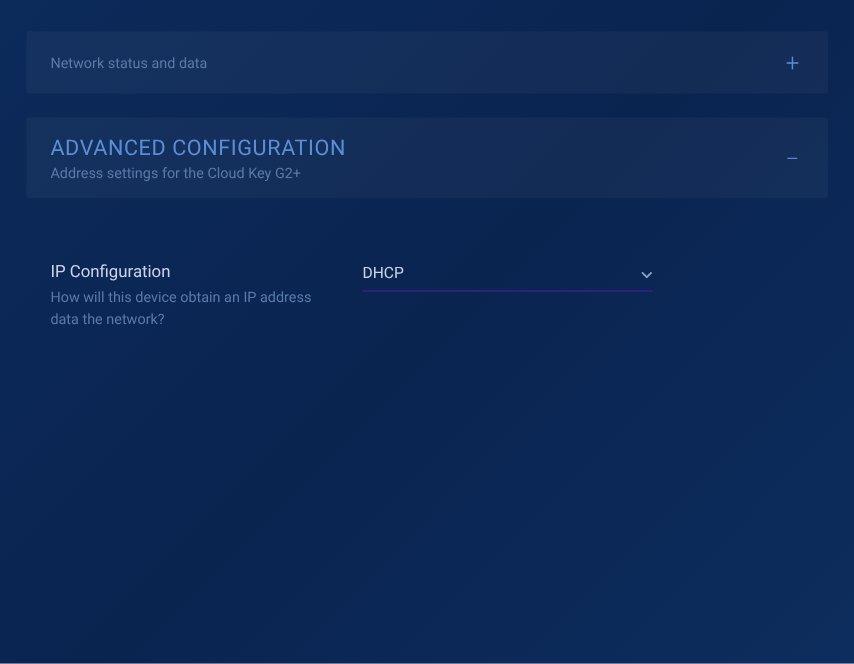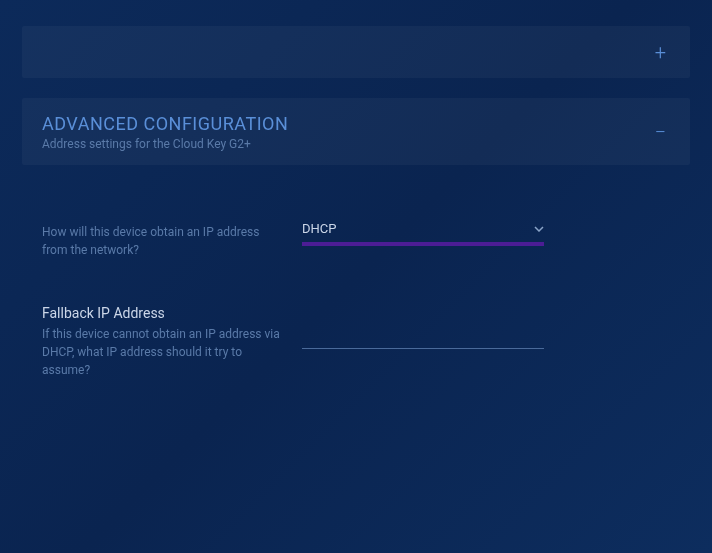--- a/index.html
+++ b/index.html
@@ -84,21 +84,21 @@
     }
 
     .form-input-col {
       flex: 1;
       max-width: 242px;
       padding-top: 2px;
     }
 
     .select-wrapper {
       position: relative;
-      border-bottom: 4px solid #4c1d95;
+      border-bottom: 1px solid #4c1d95;
       padding-bottom: 6px;
       display: flex;
       justify-content: space-between;
       align-items: center;
       cursor: pointer;
     }
 
     .select-value {
       font-size: 13px;
       color: #cbd6e8;
@@ -126,54 +126,47 @@
       padding: 4px 0 6px 0;
       outline: none;
       margin-top: 16px;
     }
   </style>
 </head>
 <body>
 
 <div class="section-card">
   <div class="section-header-text">
+    <div class="section-subtitle">Network status and data</div>
   </div>
   <div class="toggle-icon">+</div>
 </div>
 
 <div class="section-card">
   <div class="section-header-text">
     <div class="section-title">ADVANCED CONFIGURATION</div>
     <div class="section-subtitle">Address settings for the Cloud Key G2+</div>
   </div>
   <div class="toggle-icon">−</div>
 </div>
 
 <div class="form-area">
 
   <div class="form-row">
     <div class="form-label-col">
-      <div class="form-help">How will this device obtain an IP address from the network?</div>
+      <div class="form-label">IP Configuration</div>
+      <div class="form-help">How will this device obtain an IP address data the network?</div>
     </div>
     <div class="form-input-col">
       <div class="select-wrapper">
         <span class="select-value">DHCP</span>
         <span class="chevron-down">
           <svg viewBox="0 0 10 6">
               <path d="M1 1 L5 5 L9 1"></path>
             </svg>
         </span>
       </div>
     </div>
   </div>
 
-  <div class="form-row">
-    <div class="form-label-col">
-      <div class="form-label">Fallback IP Address</div>
-      <div class="form-help">If this device cannot obtain an IP address via DHCP, what IP address should it try to assume?</div>
-    </div>
-    <div class="form-input-col">
-      <input type="text" class="text-input" value="" style="">
-    </div>
-  </div>
 
 
 </div>
 
 </body></html>

